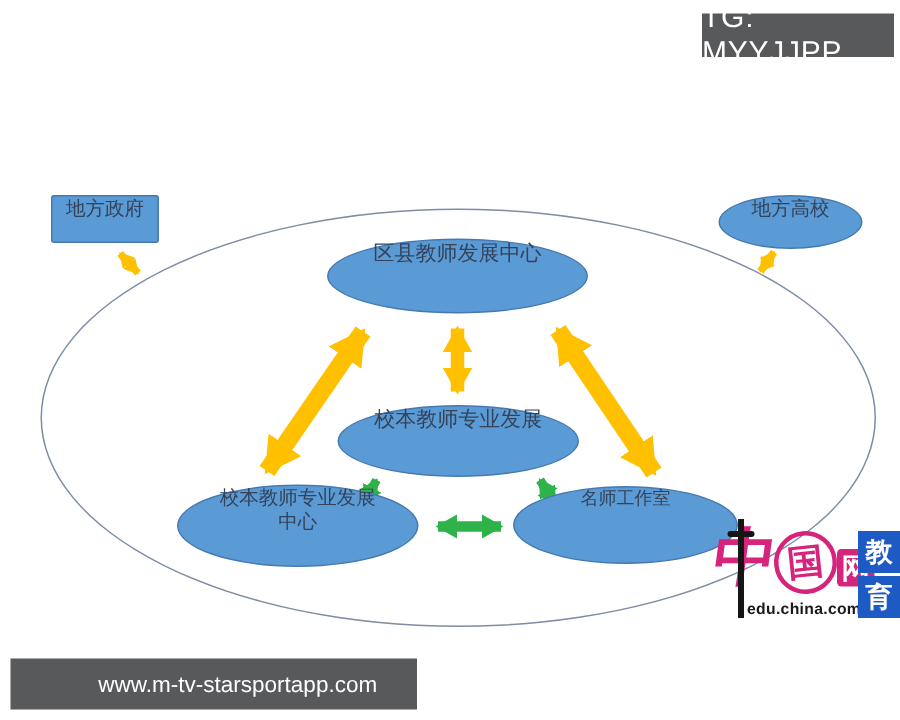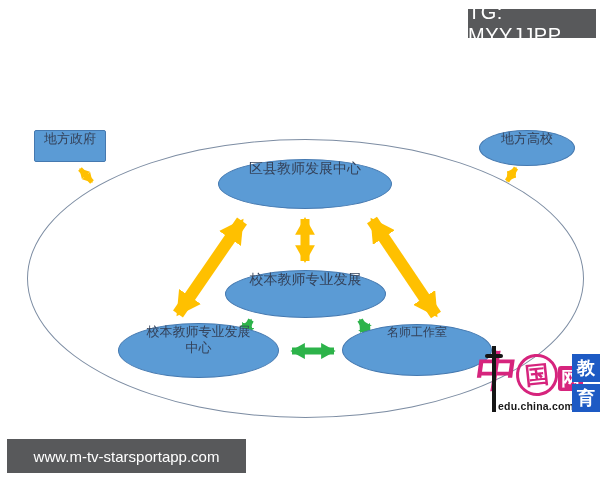--- a/index.html
+++ b/index.html
@@ -12,20 +12,21 @@
     position:absolute;left:468px;top:9px;width:128px;height:29px;
     background:var(--bar-bg);color:var(--bar-text);
     display:flex;align-items:center;justify-content:center;
     font-size:20px;letter-spacing:.5px;
   }
   .footer-bar{
     position:absolute;left:7px;top:439px;width:239px;height:34px;
     background:var(--bar-bg);color:var(--bar-text);
     display:flex;align-items:center;justify-content:center;
     font-size:15px;
+    padding-left:32px;
   }
   
   .outer-ellipse{
     position:absolute;left:27px;top:139px;width:555px;height:277px;
     border:1.5px solid var(--outline);border-radius:50%;
   }
   
   .node{
     position:absolute;background:var(--node-fill);border:1.5px solid var(--node-border);
     color:var(--node-text);display:flex;flex-direction:column;align-items:center;justify-content:flex-start;

